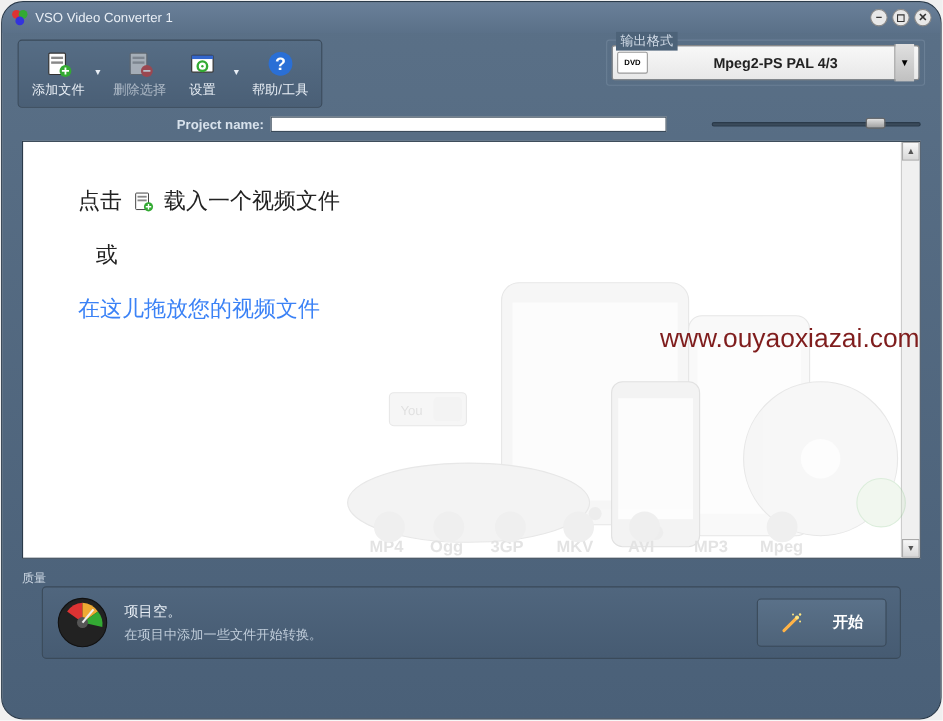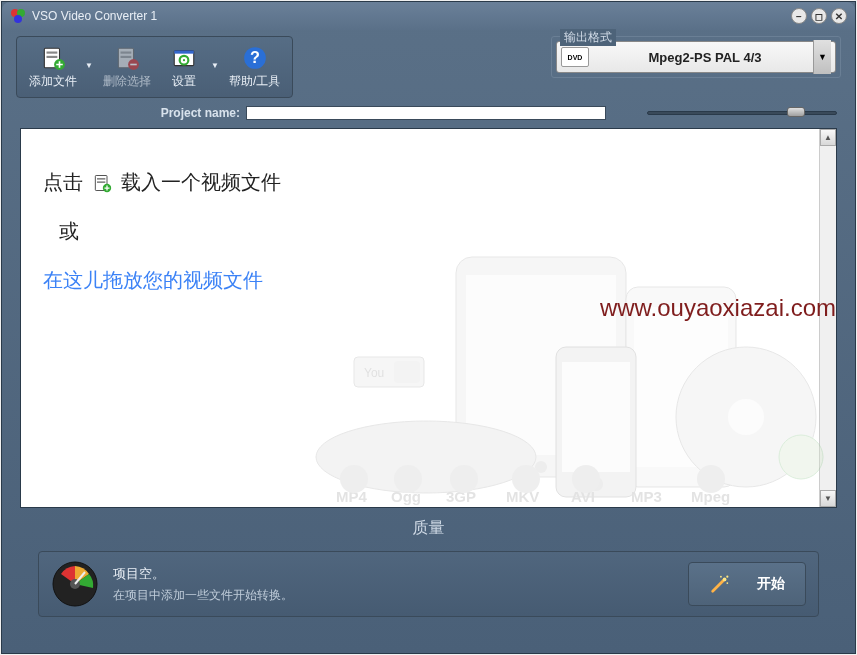--- a/index.html
+++ b/index.html
@@ -10,21 +10,21 @@
   width: 857px;
   height: 655px;
   overflow: hidden;
 }
 .window {
   width: 855px;
   height: 653px;
   margin: 1px;
   background: linear-gradient(to bottom, #5a7087 0%, #4a6078 100%);
   border: 1px solid #2a3a4a;
-  border-radius: 0;
+  border-radius: 20px;
   overflow: hidden;
   position: relative;
 }
 .titlebar {
   height: 28px;
   background: linear-gradient(to bottom, #6a8099 0%, #5a7088 100%);
   display: flex;
   align-items: center;
   padding: 0 8px;
   border-radius: 8px 8px 0 0;
@@ -183,21 +183,21 @@
 }
 .main-panel {
   margin: 0 18px;
   background: #fff;
   border: 1px solid #2a3a4a;
   height: 380px;
   position: relative;
   overflow: hidden;
 }
 .main-content {
-  padding: 40px 22px;
+  padding: 40px 50px;
   position: relative;
   z-index: 2;
 }
 .main-line1 {
   font-size: 20px;
   color: #222;
   display: flex;
   align-items: center;
   gap: 8px;
   margin-bottom: 22px;
@@ -251,23 +251,22 @@
   justify-content: center;
   font-size: 8px;
   color: #555;
 }
 .scroll-down { position: absolute; bottom: 0; left: 0; right: 0; }
 .quality-row {
   margin: 10px 18px 0 18px;
 }
 .quality-label {
   color: #d0dae6;
-  font-size: 16px;
-  margin-bottom: 12px;
-  text-align: center;
+  font-size: 11px;
+  margin-bottom: 0;
 }
 .bottom-row {
   margin: 0 18px 14px 18px;
   background: linear-gradient(to bottom, #50667e 0%, #465b72 100%);
   border: 1px solid #3a4a5a;
   border-radius: 4px;
   height: 66px;
   display: flex;
   align-items: center;
   padding: 0 12px;

